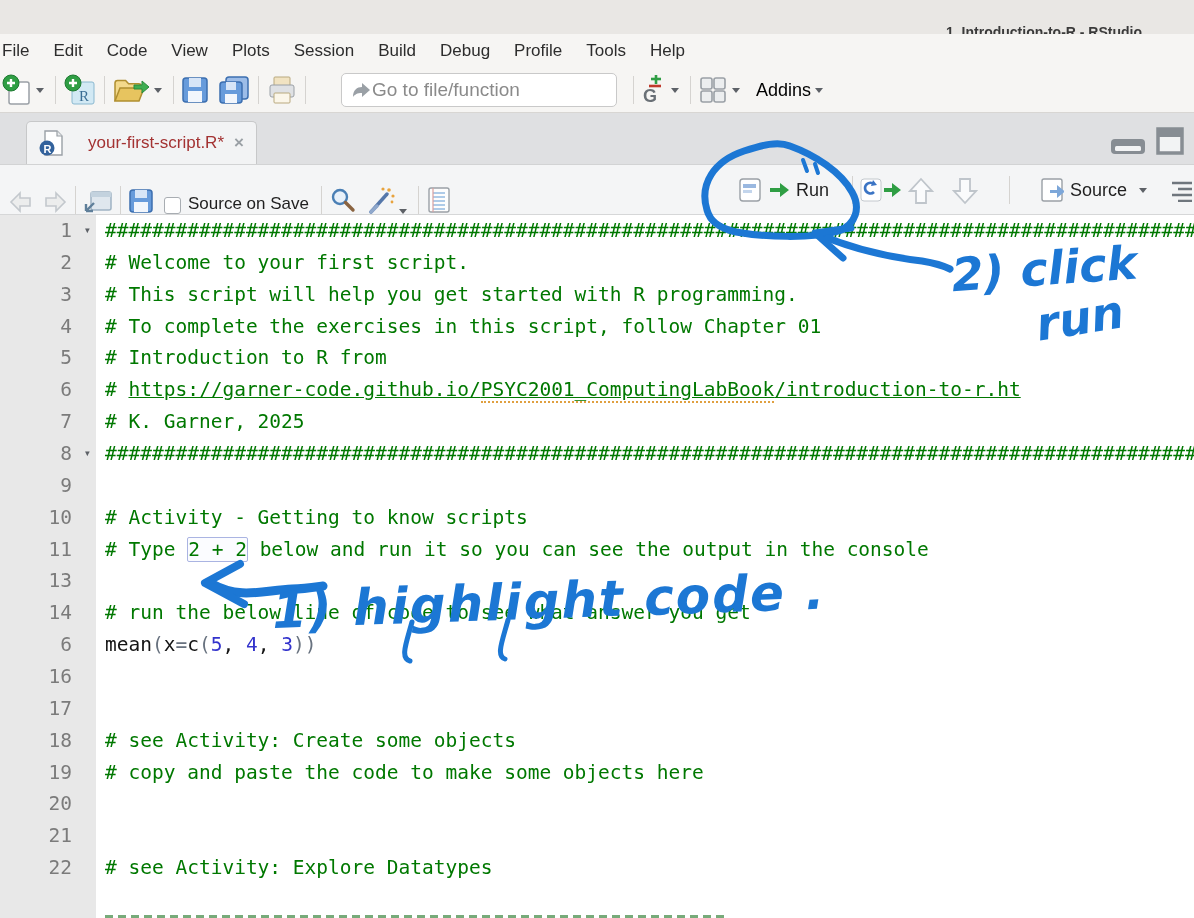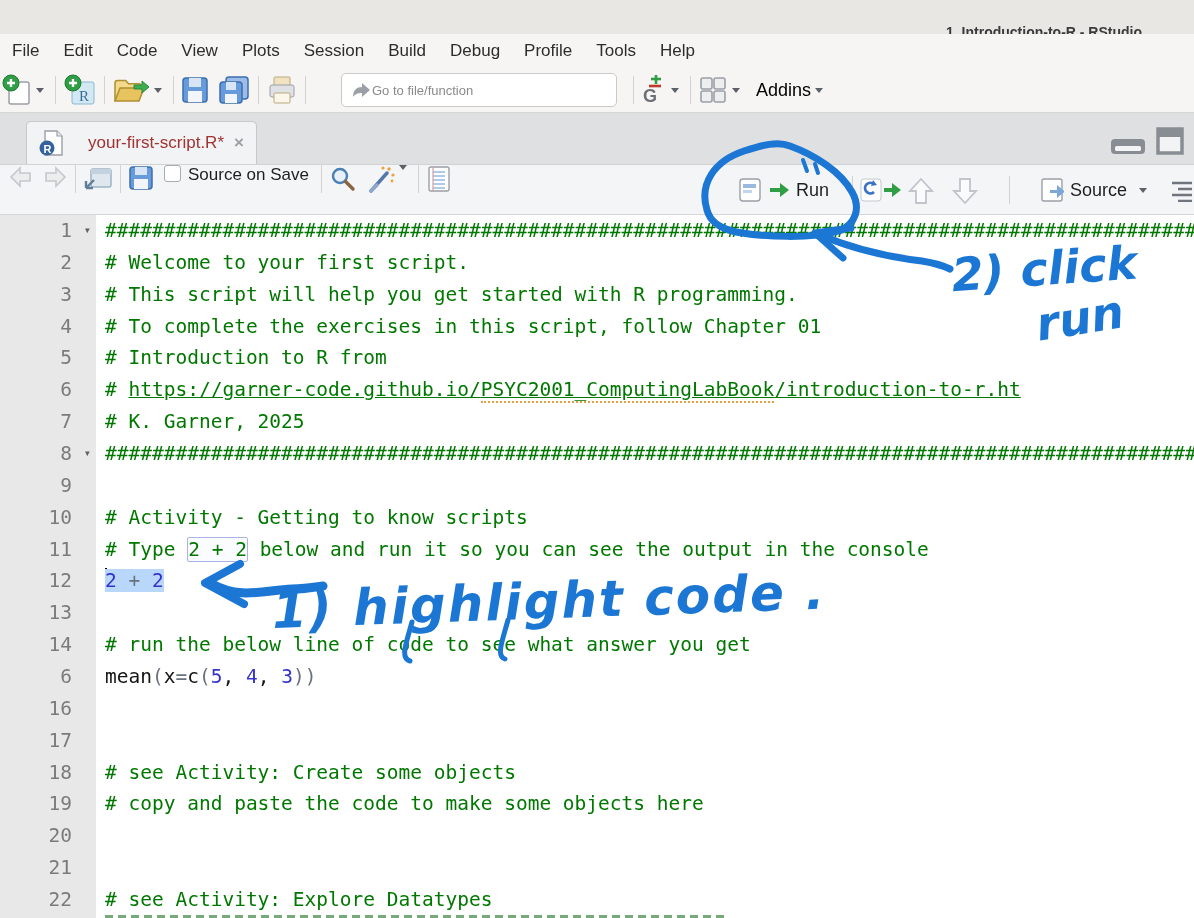--- a/index.html
+++ b/index.html
@@ -8,49 +8,49 @@
             font-family:"Liberation Sans", sans-serif; }
 
   
   .titlebar { position:absolute; left:0; top:0; width:100%; height:34px; background:#e9e7e4; }
   .titlebar .title { position:absolute; right:52px; top:24px; font-size:14px; font-weight:bold; color:#3a3a3a; }
 
   
   .menubar { position:absolute; left:0; top:34px; width:100%; height:34px; background:#f6f5f3;
              display:flex; align-items:center; }
   .menu-item { font-size:17px; color:#2d2d2d; padding:0 12px; cursor:default; }
-  .menu-item:first-child { padding-left:12px; }
+  .menu-item:first-child { padding-left:2px; }
 
   
   .toolbar { position:absolute; left:0; top:68px; width:100%; height:45px; background:#f6f5f3;
              border-bottom:1px solid #d8d6d3; display:flex; align-items:center; }
   .tb-sep { width:1px; height:28px; background:#d5d3d0; margin:0 7px; flex:none; }
   .tb-ic { display:flex; align-items:center; justify-content:center; flex:none; }
   .caret { width:0; height:0; border-left:4px solid transparent; border-right:4px solid transparent;
            border-top:5px solid #5d6167; margin:0 4px; flex:none; }
   .goto-box { display:flex; align-items:center; width:276px; height:34px; background:#fff;
               border:1px solid #c9c9c9; border-radius:5px; margin-left:28px; padding:0 8px; flex:none; }
-  .goto-box input { border:none; outline:none; font-size:13px; color:#4a4a4a; width:220px; background:transparent;
+  .goto-box input { border:none; outline:none; font-size:19px; color:#4a4a4a; width:220px; background:transparent;
                     font-family:"Liberation Sans",sans-serif; }
   .goto-box input::placeholder { color:#8a8a8a; }
   .addins-label { font-size:18px; color:#000000; margin-left:12px; }
 
   
   .tabstrip { position:absolute; left:0; top:113px; width:100%; height:51px; background:#dfe0e2; }
   .tab { position:absolute; left:26px; top:8px; height:43px; min-width:230px; background:#f2f3f4;
          border:1px solid #c7c8c9; border-bottom:none; border-radius:5px 5px 0 0;
          display:flex; align-items:center; padding:0 12px; }
   .tab-label { font-size:17px; color:#a33232; margin-left:23px; }
   .tab-close { font-size:17px; color:#9aa0a5; margin-left:10px; font-weight:bold; }
   .winbtns { position:absolute; right:10px; top:14px; display:flex; gap:10px; align-items:flex-end; }
 
   
   .edtoolbar { position:absolute; left:0; top:164px; width:100%; height:51px; background:#f4f5f6;
                border-top:1px solid #d2d3d4; border-bottom:1px solid #d6d7d8; }
-  .ed-left { position:absolute; left:8px; top:0; height:100%; display:flex; align-items:flex-start; }
+  .ed-left { position:absolute; left:8px; top:0; height:100%; display:flex; align-items:flex-end; }
   .chk { width:17px; height:17px; background:#fff; border:1px solid #a8adb2; border-radius:3px; margin:0 7px 0 10px; flex:none; }
   .sos-label { font-size:17px; color:#1f1f1f; }
   .btn { position:absolute; display:flex; align-items:center; gap:6px; font-size:18px; color:#1f1f1f; height:34px; top:8px; }
 
   
   .code-area { position:absolute; left:0; top:215px; width:100%; height:703px; background:#fff; overflow:hidden; }
   .gutter-bg { position:absolute; left:0; top:0; width:96px; height:100%; background:#e8e8e8; }
   .code-row { position:relative; display:flex; height:31.86px; font-family:"DejaVu Sans Mono", monospace;
               font-size:19.5px; line-height:31.86px; white-space:pre; }
   .gutter { flex:none; width:96px; text-align:right; padding-right:24px; color:#7b7b7b; position:relative; }
@@ -294,21 +294,20 @@
         <div class="code-row"><div class="gutter">2</div><div class="src"><span class="cm"># Welcome to your first script.</span></div></div>
         <div class="code-row"><div class="gutter">3</div><div class="src"><span class="cm"># This script will help you get started with R programming.</span></div></div>
         <div class="code-row"><div class="gutter">4</div><div class="src"><span class="cm"># To complete the exercises in this script, follow Chapter 01</span></div></div>
         <div class="code-row"><div class="gutter">5</div><div class="src"><span class="cm"># Introduction to R from</span></div></div>
         <div class="code-row"><div class="gutter">6</div><div class="src"><span class="cm"># </span><span class="cm link">https://garner-code.github.io/</span><span class="cm link wavy">PSYC2001_ComputingLabBook</span><span class="cm link">/introduction-to-r.ht</span></div></div>
         <div class="code-row"><div class="gutter">7</div><div class="src"><span class="cm"># K. Garner, 2025</span></div></div>
         <div class="code-row"><div class="gutter">8<span class="fold">▾</span></div><div class="src"><span class="cm">########################################################################################################################</span></div></div>
         <div class="code-row"><div class="gutter">9</div><div class="src"></div></div>
         <div class="code-row"><div class="gutter">10</div><div class="src"><span class="cm"># Activity - Getting to know scripts</span></div></div>
         <div class="code-row"><div class="gutter">11</div><div class="src"><span class="cm"># Type </span><span class="cm box">2 + 2</span><span class="cm"> below and run it so you can see the output in the console</span></div></div>
-        <div class="code-row"><div class="gutter">12</div><div class="src"><span class="caret-bar"></span><span class="num sel">2</span><span class="tx sel"> </span><span class="op sel">+</span><span class="tx sel"> </span><span class="num sel">2</span></div></div>
         <div class="code-row"><div class="gutter">13</div><div class="src"></div></div>
         <div class="code-row"><div class="gutter">14</div><div class="src"><span class="cm"># run the below line of code to see what answer you get</span></div></div>
         <div class="code-row"><div class="gutter">6</div><div class="src"><span class="tx">mean</span><span class="op">(</span><span class="tx">x</span><span class="op">=</span><span class="tx">c</span><span class="op">(</span><span class="num">5</span><span class="tx">, </span><span class="num">4</span><span class="tx">, </span><span class="num">3</span><span class="op">))</span></div></div>
         <div class="code-row"><div class="gutter">16</div><div class="src"></div></div>
         <div class="code-row"><div class="gutter">17</div><div class="src"></div></div>
         <div class="code-row"><div class="gutter">18</div><div class="src"><span class="cm"># see Activity: Create some objects</span></div></div>
         <div class="code-row"><div class="gutter">19</div><div class="src"><span class="cm"># copy and paste the code to make some objects here</span></div></div>
         <div class="code-row"><div class="gutter">20</div><div class="src"></div></div>
         <div class="code-row"><div class="gutter">21</div><div class="src"></div></div>
         <div class="code-row"><div class="gutter">22</div><div class="src"><span class="cm"># see Activity: Explore Datatypes</span></div></div>

